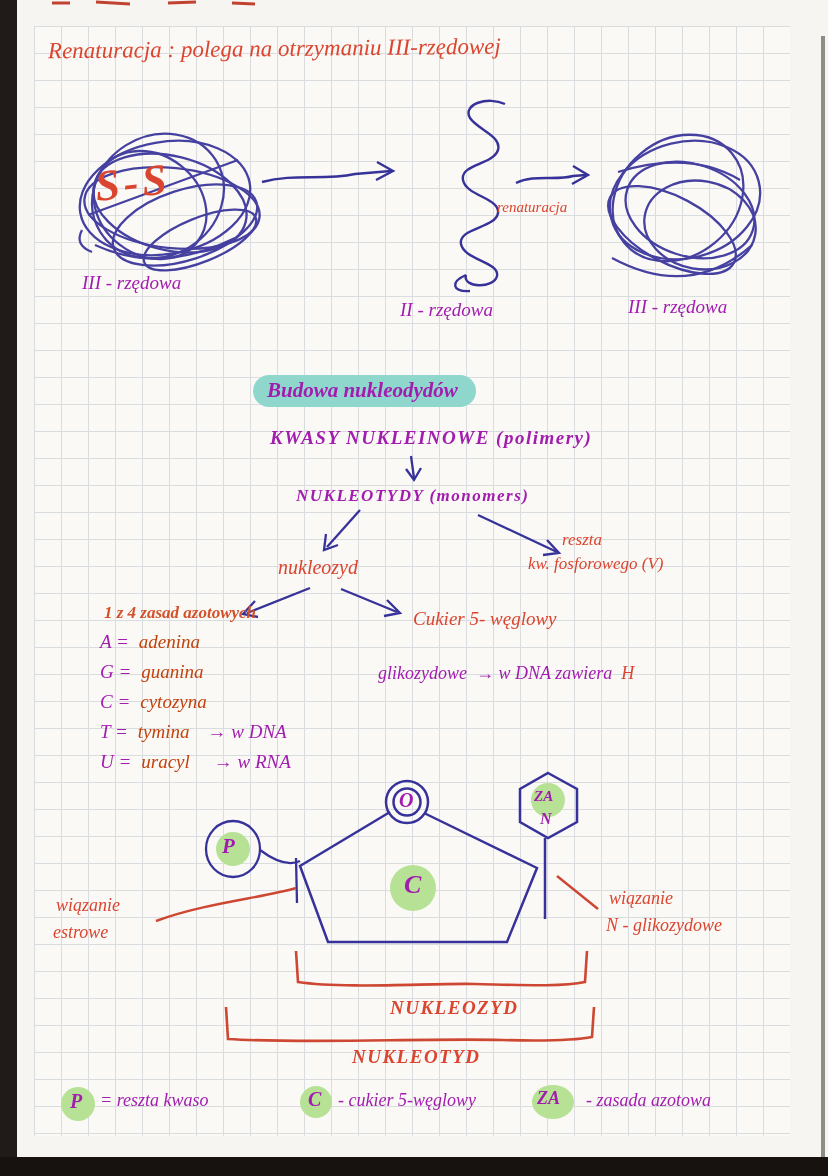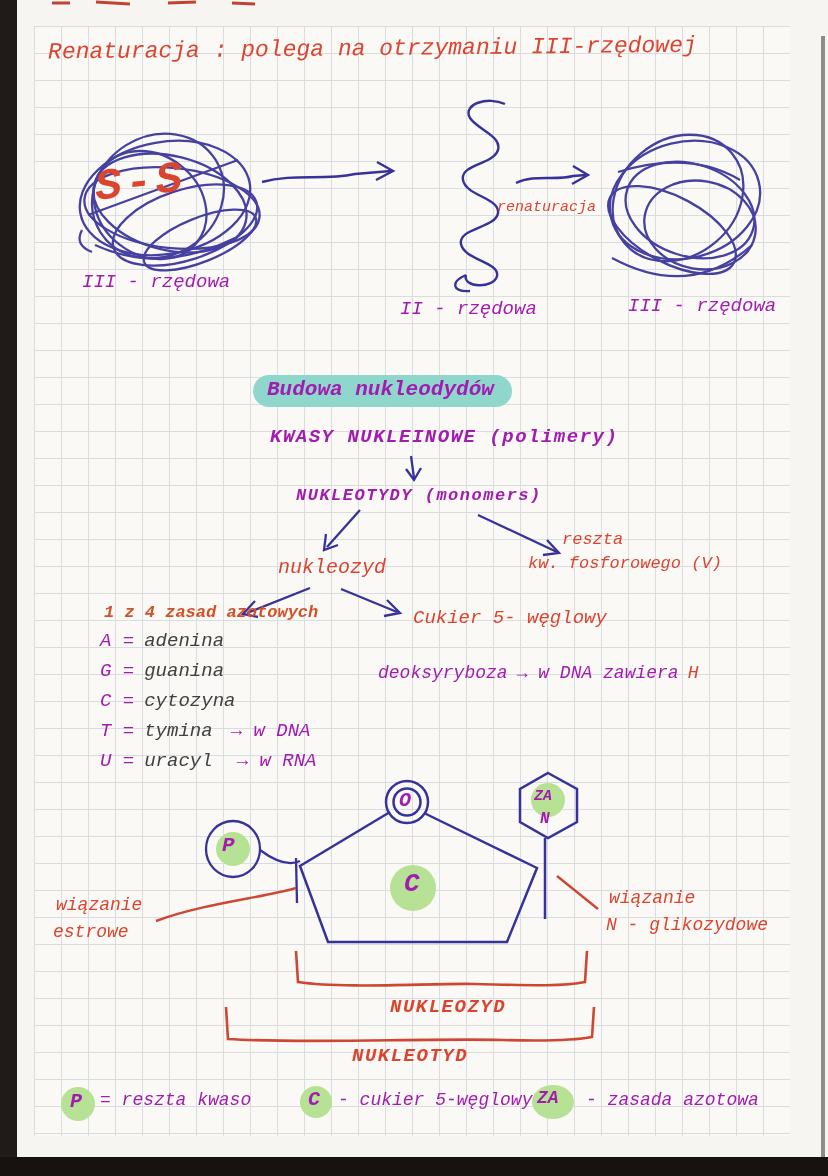--- a/index.html
+++ b/index.html
@@ -1,32 +1,32 @@
 <!DOCTYPE html>
 <html><head>
 <meta charset="utf-8">
 <style>
   html,body{margin:0;padding:0;}
   .page{position:relative;width:828px;height:1176px;background:#f6f5f1;overflow:hidden;
-        font-family:Liberation Mono, monospace;}
+        font-family:Liberation Serif, serif;}
   
   .edge-left{position:absolute;left:0;top:0;width:17px;height:1176px;background:#201b19;}
   .edge-bottom{position:absolute;left:0;top:1157px;width:828px;height:19px;background:#17120f;}
   .edge-right{position:absolute;left:821px;top:36px;width:4px;height:1121px;background:#8f8b86;}
   
   .grid{position:absolute;left:34px;top:26px;width:756px;height:1110px;background:#faf9f5;
         background-image:linear-gradient(to right,#dadde0 1px,transparent 1px),
                          linear-gradient(to bottom,#dadde0 1px,transparent 1px);
         background-size:27px 27px;}
   .abs{position:absolute;}
   .hand{font-style:italic;line-height:1.15;white-space:nowrap;}
   .red{color:#db4530;}
   .red2{color:#d2512b;padding-left:16px;}
   .blue{color:#a21caf;}
-  .green{color:#404040;}
+  .green{color:#c2410c;}
   .caps{letter-spacing:1.5px;font-weight:bold;}
   .pill{background:#8fd6cd;border-radius:16px;padding:3px 18px 5px 14px;}
   .yhl{background:#f8e97c;border-radius:7px;padding:0 4px;}
   svg{position:absolute;left:0;top:0;}
   .row{display:flex;align-items:baseline;gap:10px;}
 </style>
 </head>
 <body>
 
 <div class="page">
@@ -171,21 +171,21 @@
     <span class="blue" style="margin-left:8px;">→  w DNA</span>
   </div>
   <div class="abs row hand" style="left:100px;top:751px;font-size:19px;">
     <span class="blue">U =</span>
     <span class="green">uracyl</span>
     <span class="blue" style="margin-left:14px;">→  w RNA</span>
   </div>
 
   <div class="abs hand red" style="left:413px;top:608px;font-size:19px;">Cukier 5- węglowy</div>
   <div class="abs row hand" style="left:378px;top:663px;font-size:18px;gap:9px;">
-    <span class="blue">deoksyryboza</span>
+    <span class="blue">glikozydowe</span>
     <span class="blue">→  w DNA zawiera</span>
     <span class="red">H</span>
   </div>
 
   <div class="abs hand blue" style="left:222px;top:834px;font-size:21px;font-weight:bold;">P</div>
   <div class="abs hand blue" style="left:399px;top:789px;font-size:20px;font-weight:bold;">O</div>
   <div class="abs hand blue" style="left:404px;top:870px;font-size:26px;font-weight:bold;">C</div>
   <div class="abs hand blue" style="left:534px;top:788px;font-size:15px;font-weight:bold;">ZA</div>
   <div class="abs hand blue" style="left:540px;top:810px;font-size:16px;font-weight:bold;">N</div>
 

